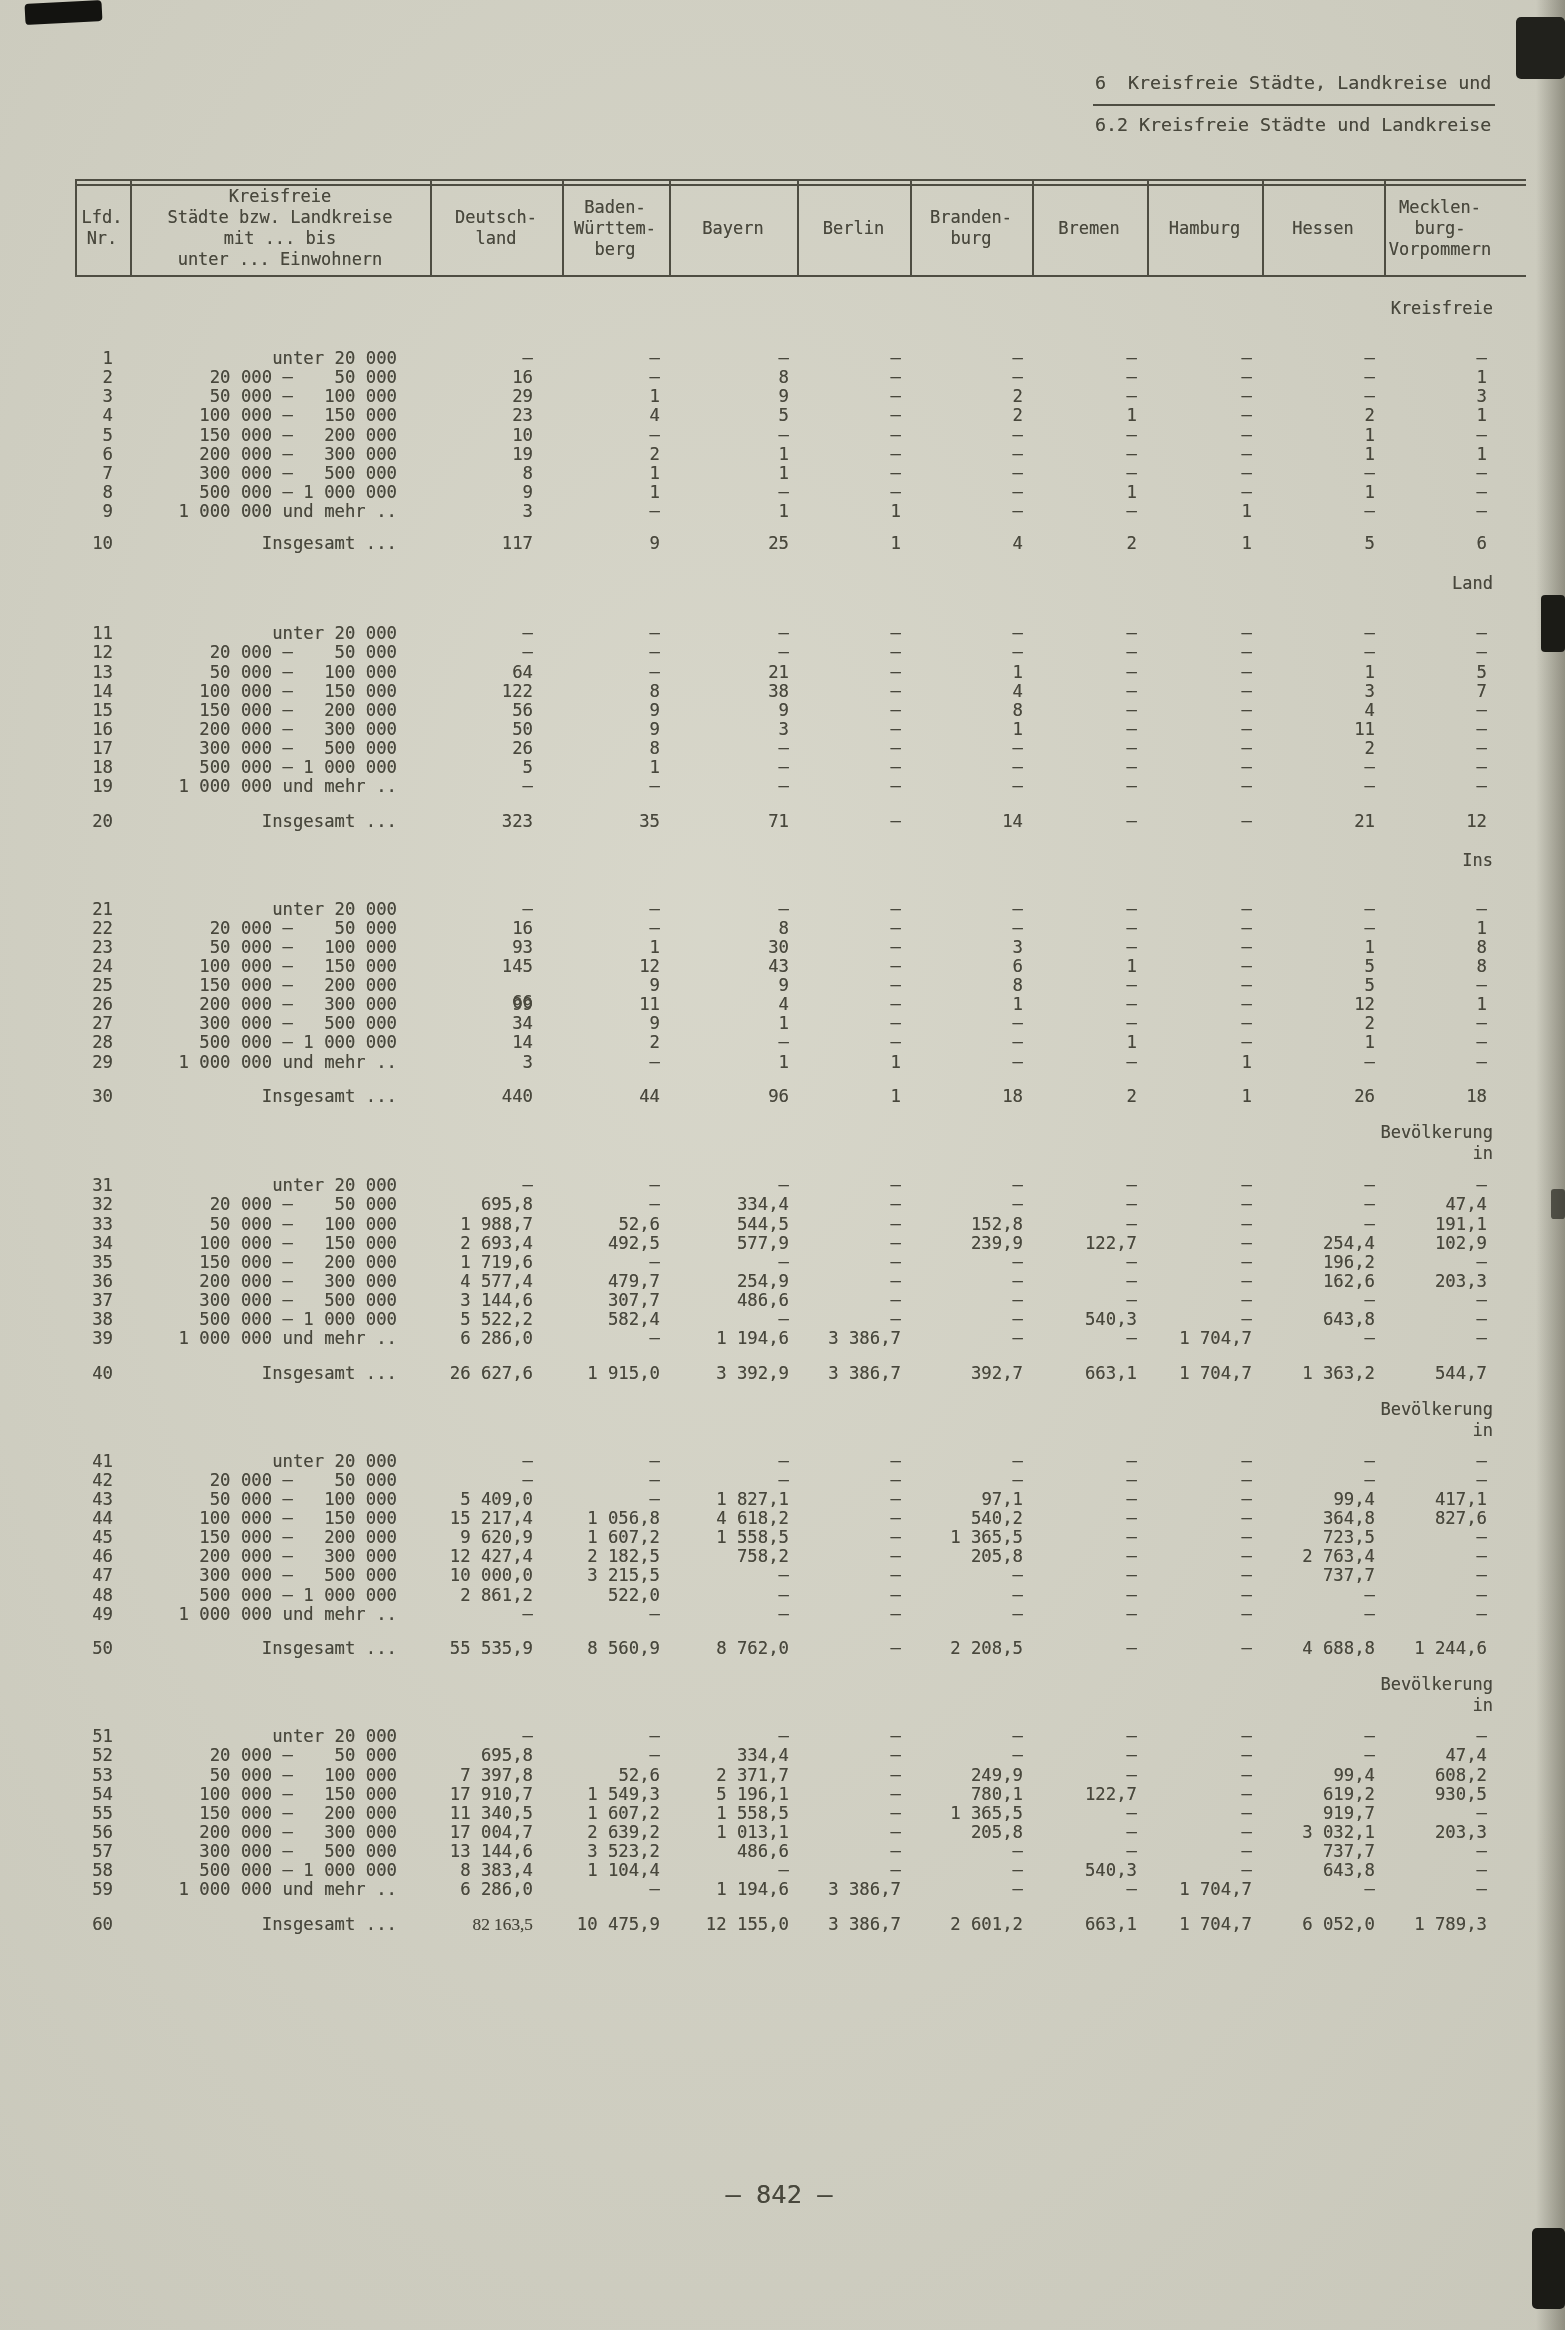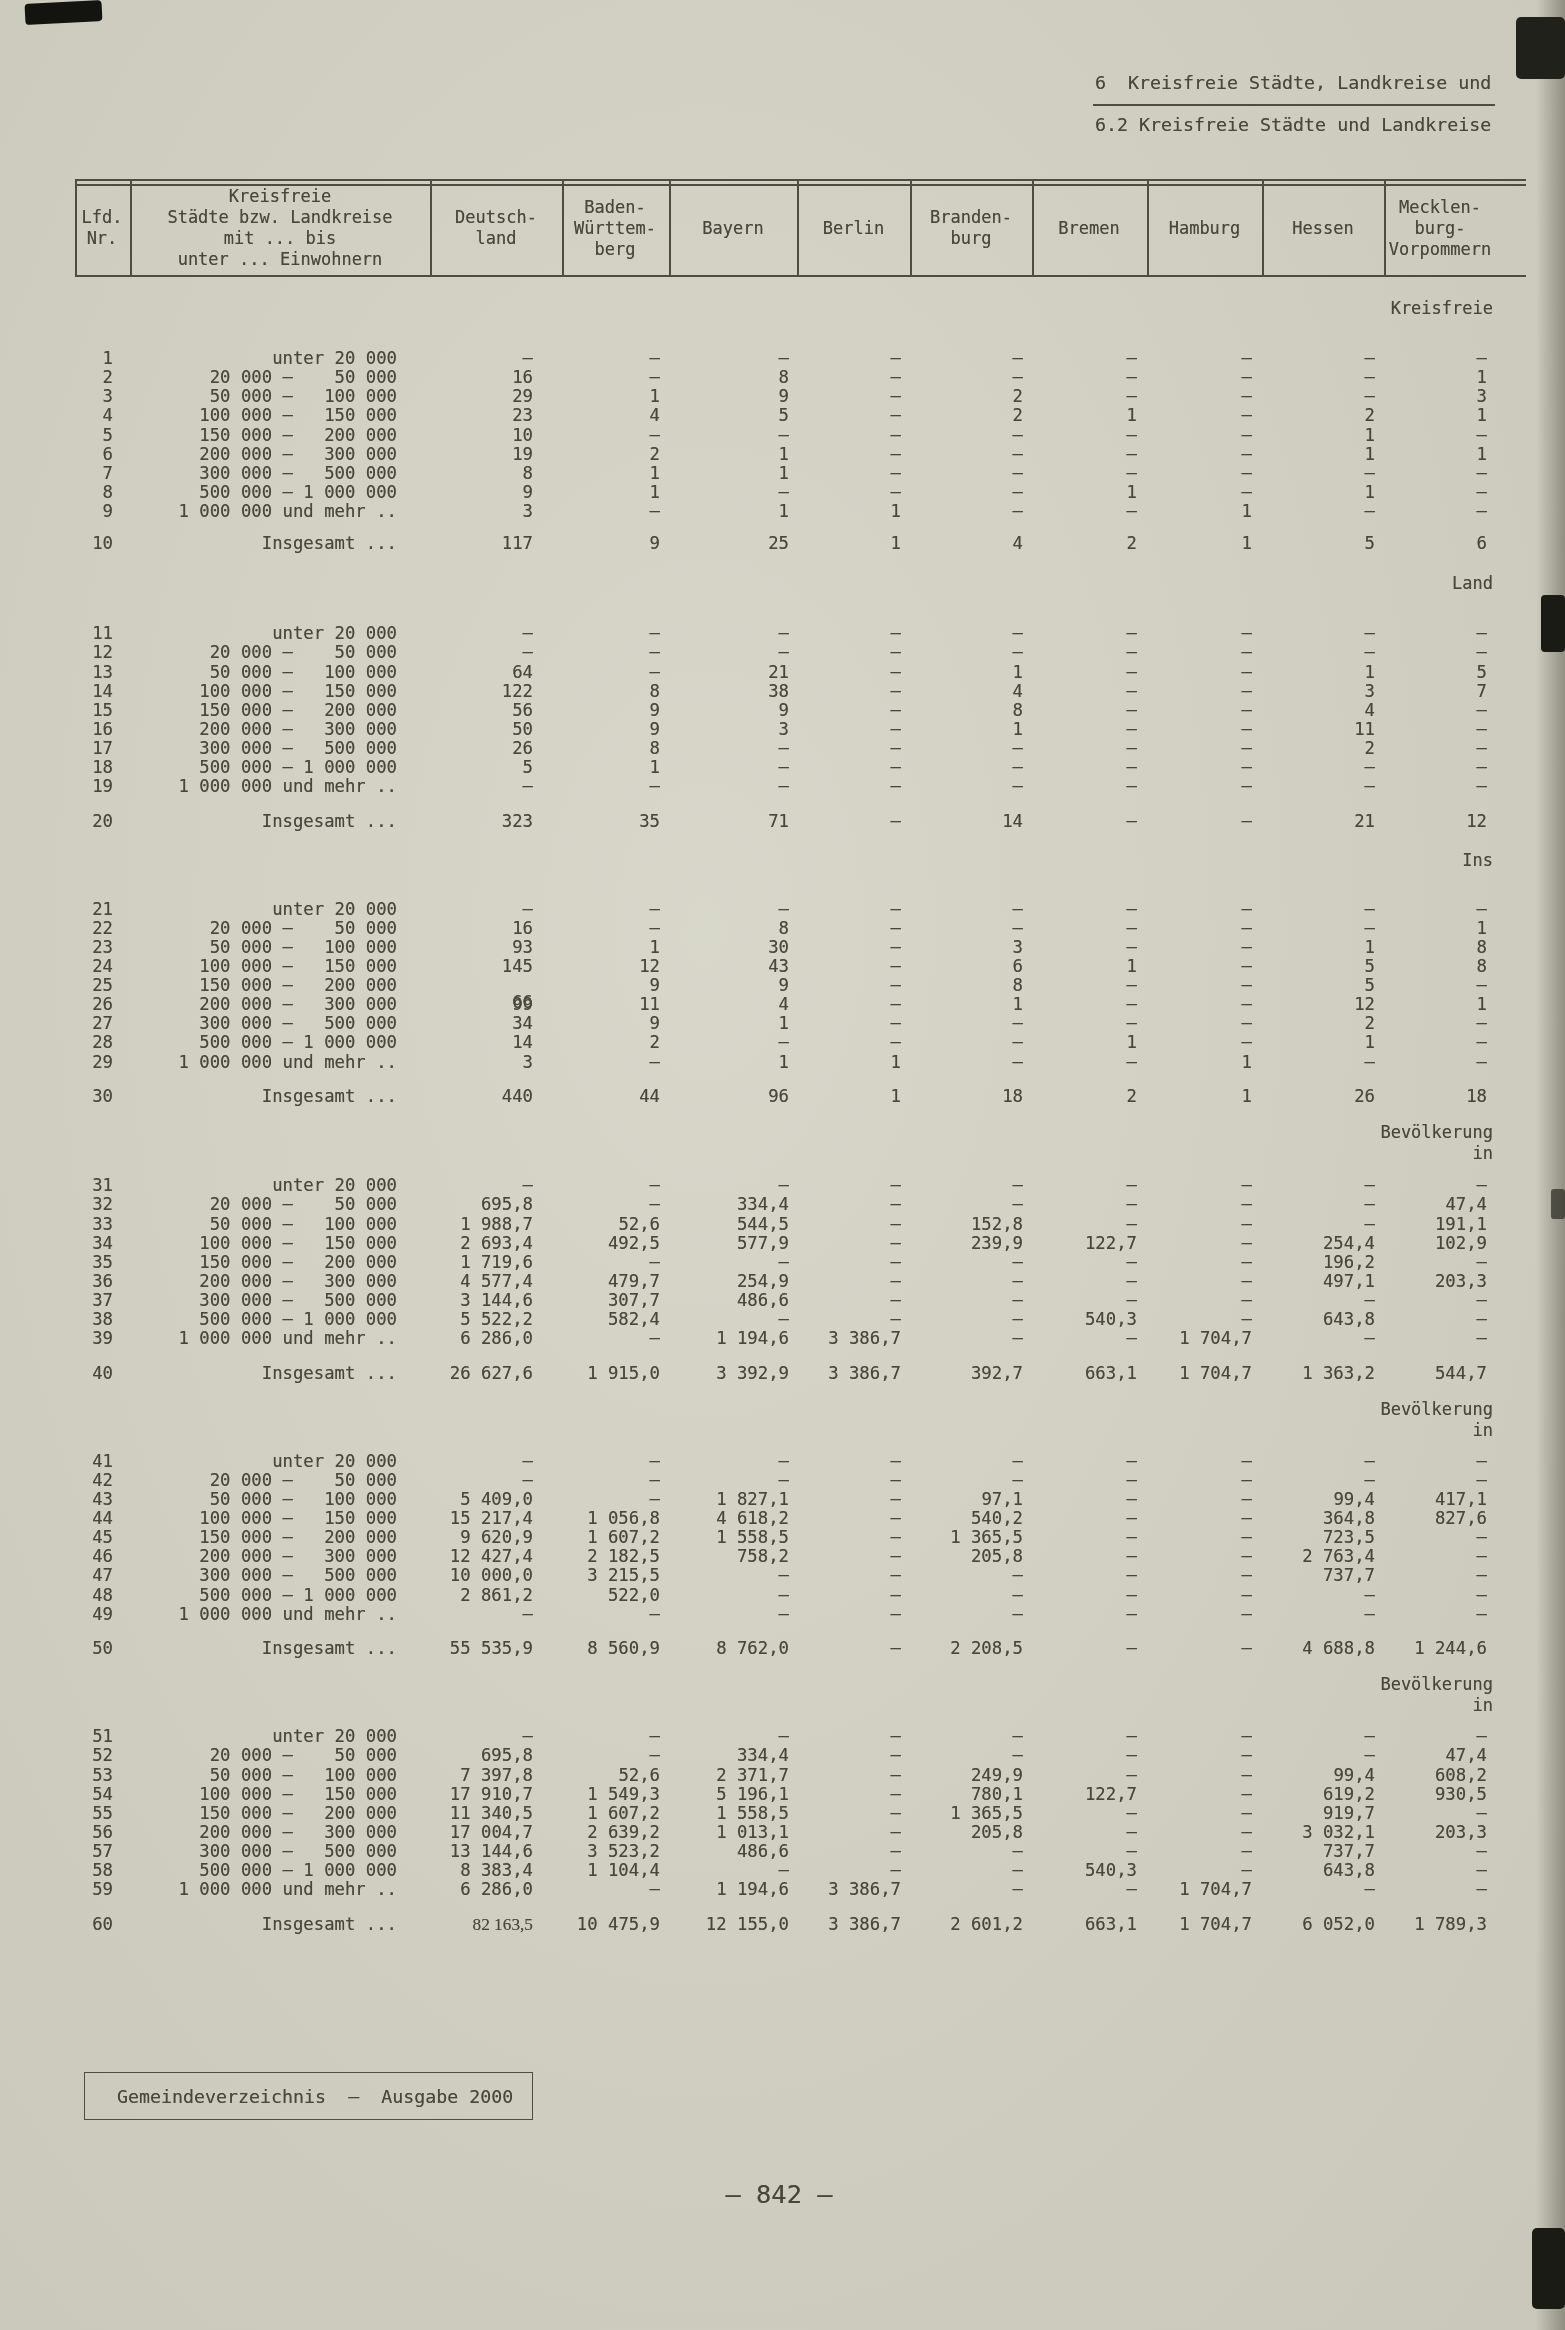--- a/index.html
+++ b/index.html
@@ -49,23 +49,20 @@
   <div class="artifact mark-right-3"></div>
 
   <div class="txt title-line" style="left:1095px;top:73px;">6  Kreisfreie Städte, Landkreise und</div>
   <div class="rule" style="left:1093px;top:104px;width:402px;height:2px;"></div>
   <div class="txt title-line" style="left:1095px;top:115px;">6.2 Kreisfreie Städte und Landkreise</div>
 
   <div class="rule" style="left:75px;top:179px;width:1451px;height:1.5px;"></div>
   <div class="rule" style="left:75px;top:184px;width:1451px;height:1.5px;"></div>
   <div class="rule" style="left:75px;top:275px;width:1451px;height:2px;"></div>
 
-  <div class="footer-box">
-    <span>Gemeindeverzeichnis  –  Ausgabe 2000</span>
-  </div>
   <div class="page-number">– 842 –</div>
 
 <div class="vline" style="left: 75px;"></div>
     <div class="vline" style="left: 130px;"></div>
     <div class="vline" style="left: 430px;"></div>
     <div class="vline" style="left: 562px;"></div>
     <div class="vline" style="left: 669px;"></div>
     <div class="vline" style="left: 797px;"></div>
     <div class="vline" style="left: 910px;"></div>
     <div class="vline" style="left: 1032px;"></div>
@@ -560,21 +557,21 @@
     <div class="trow" style="top: 1272px;">
       <span class="tcell" style="right: 1452px;">36</span>
       <span class="tcell" style="right: 1168px;">200 000 –   300 000</span>
       <span class="tcell" style="right: 1032px;">4 577,4</span>
       <span class="tcell" style="right: 905px;">479,7</span>
       <span class="tcell" style="right: 776px;">254,9</span>
       <span class="tcell" style="right: 664px;">–</span>
       <span class="tcell" style="right: 542px;">–</span>
       <span class="tcell" style="right: 428px;">–</span>
       <span class="tcell" style="right: 313px;">–</span>
-      <span class="tcell" style="right: 190px;">497,1</span>
+      <span class="tcell" style="right: 190px;">162,6</span>
       <span class="tcell" style="right: 78px;">203,3</span>
     </div>
     <div class="trow" style="top: 1291px;">
       <span class="tcell" style="right: 1452px;">37</span>
       <span class="tcell" style="right: 1168px;">300 000 –   500 000</span>
       <span class="tcell" style="right: 1032px;">3 144,6</span>
       <span class="tcell" style="right: 905px;">307,7</span>
       <span class="tcell" style="right: 776px;">486,6</span>
       <span class="tcell" style="right: 664px;">–</span>
       <span class="tcell" style="right: 542px;">–</span>

